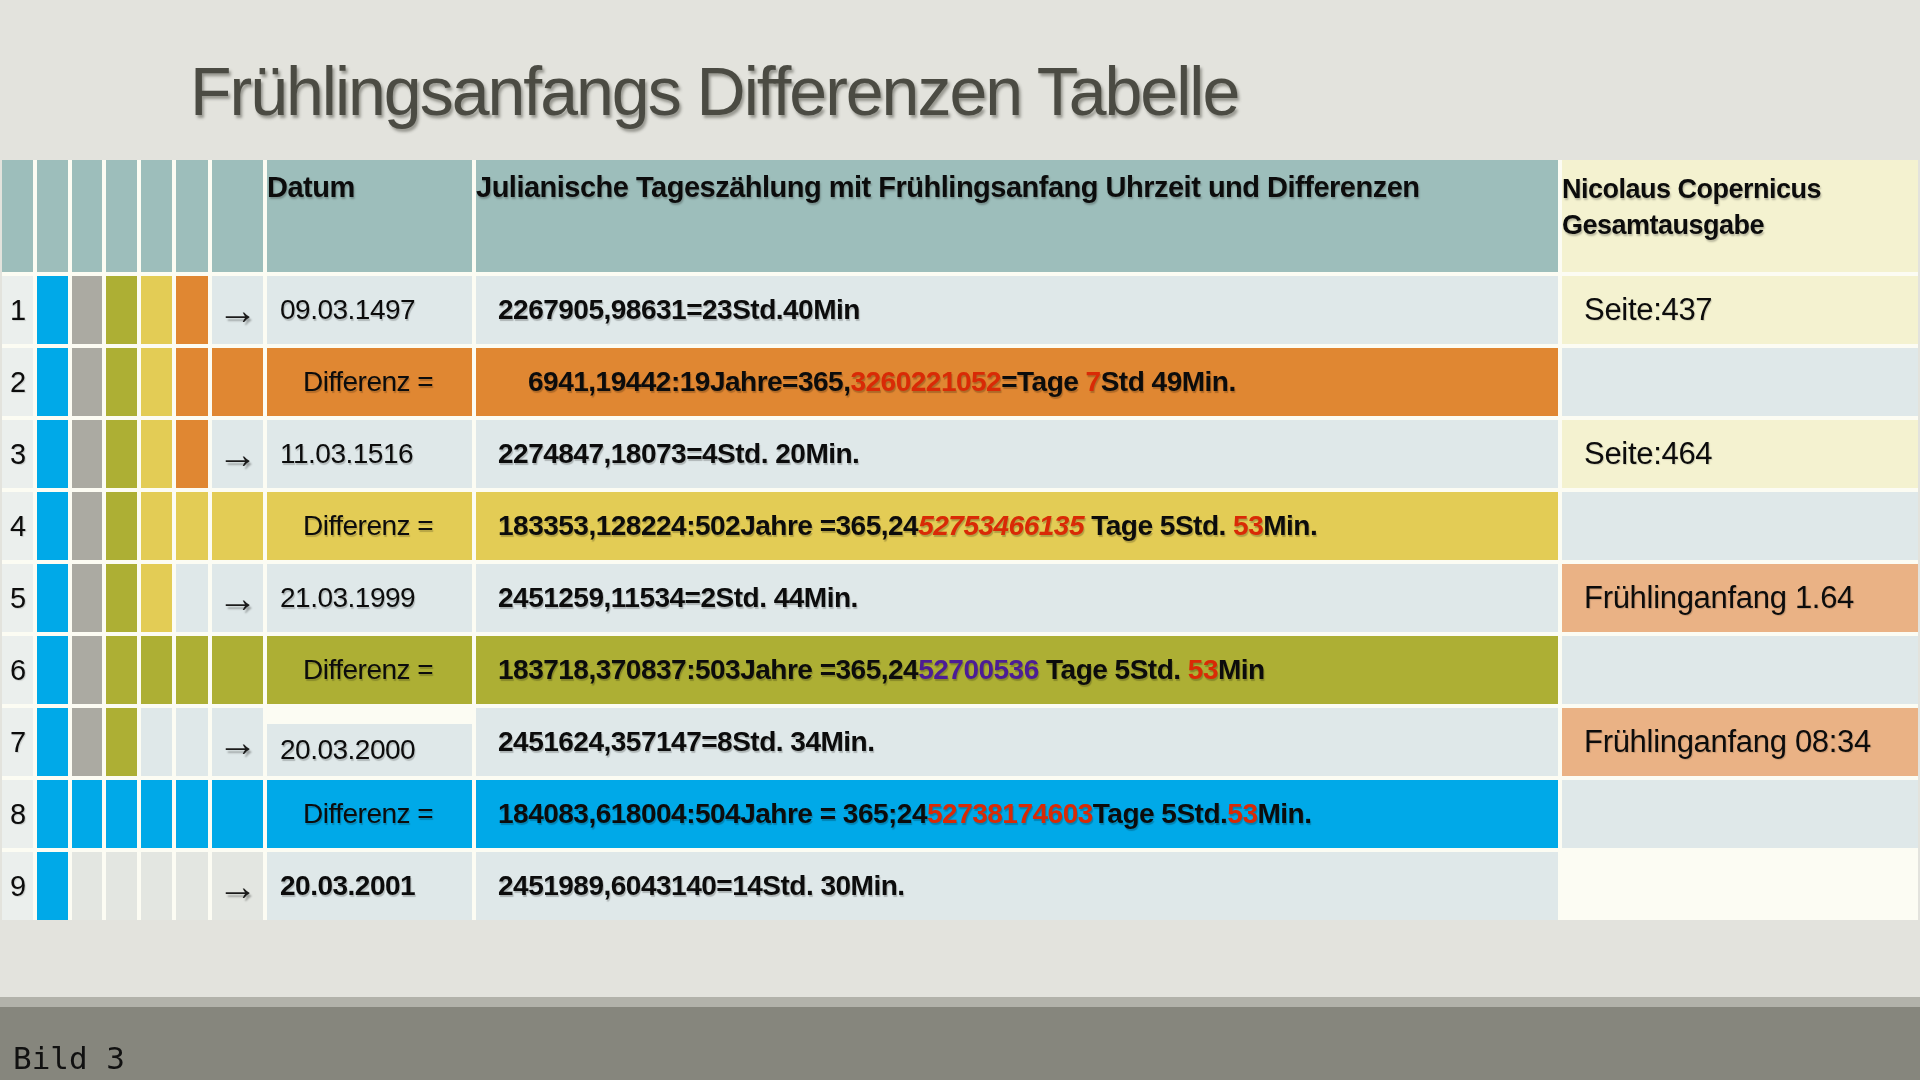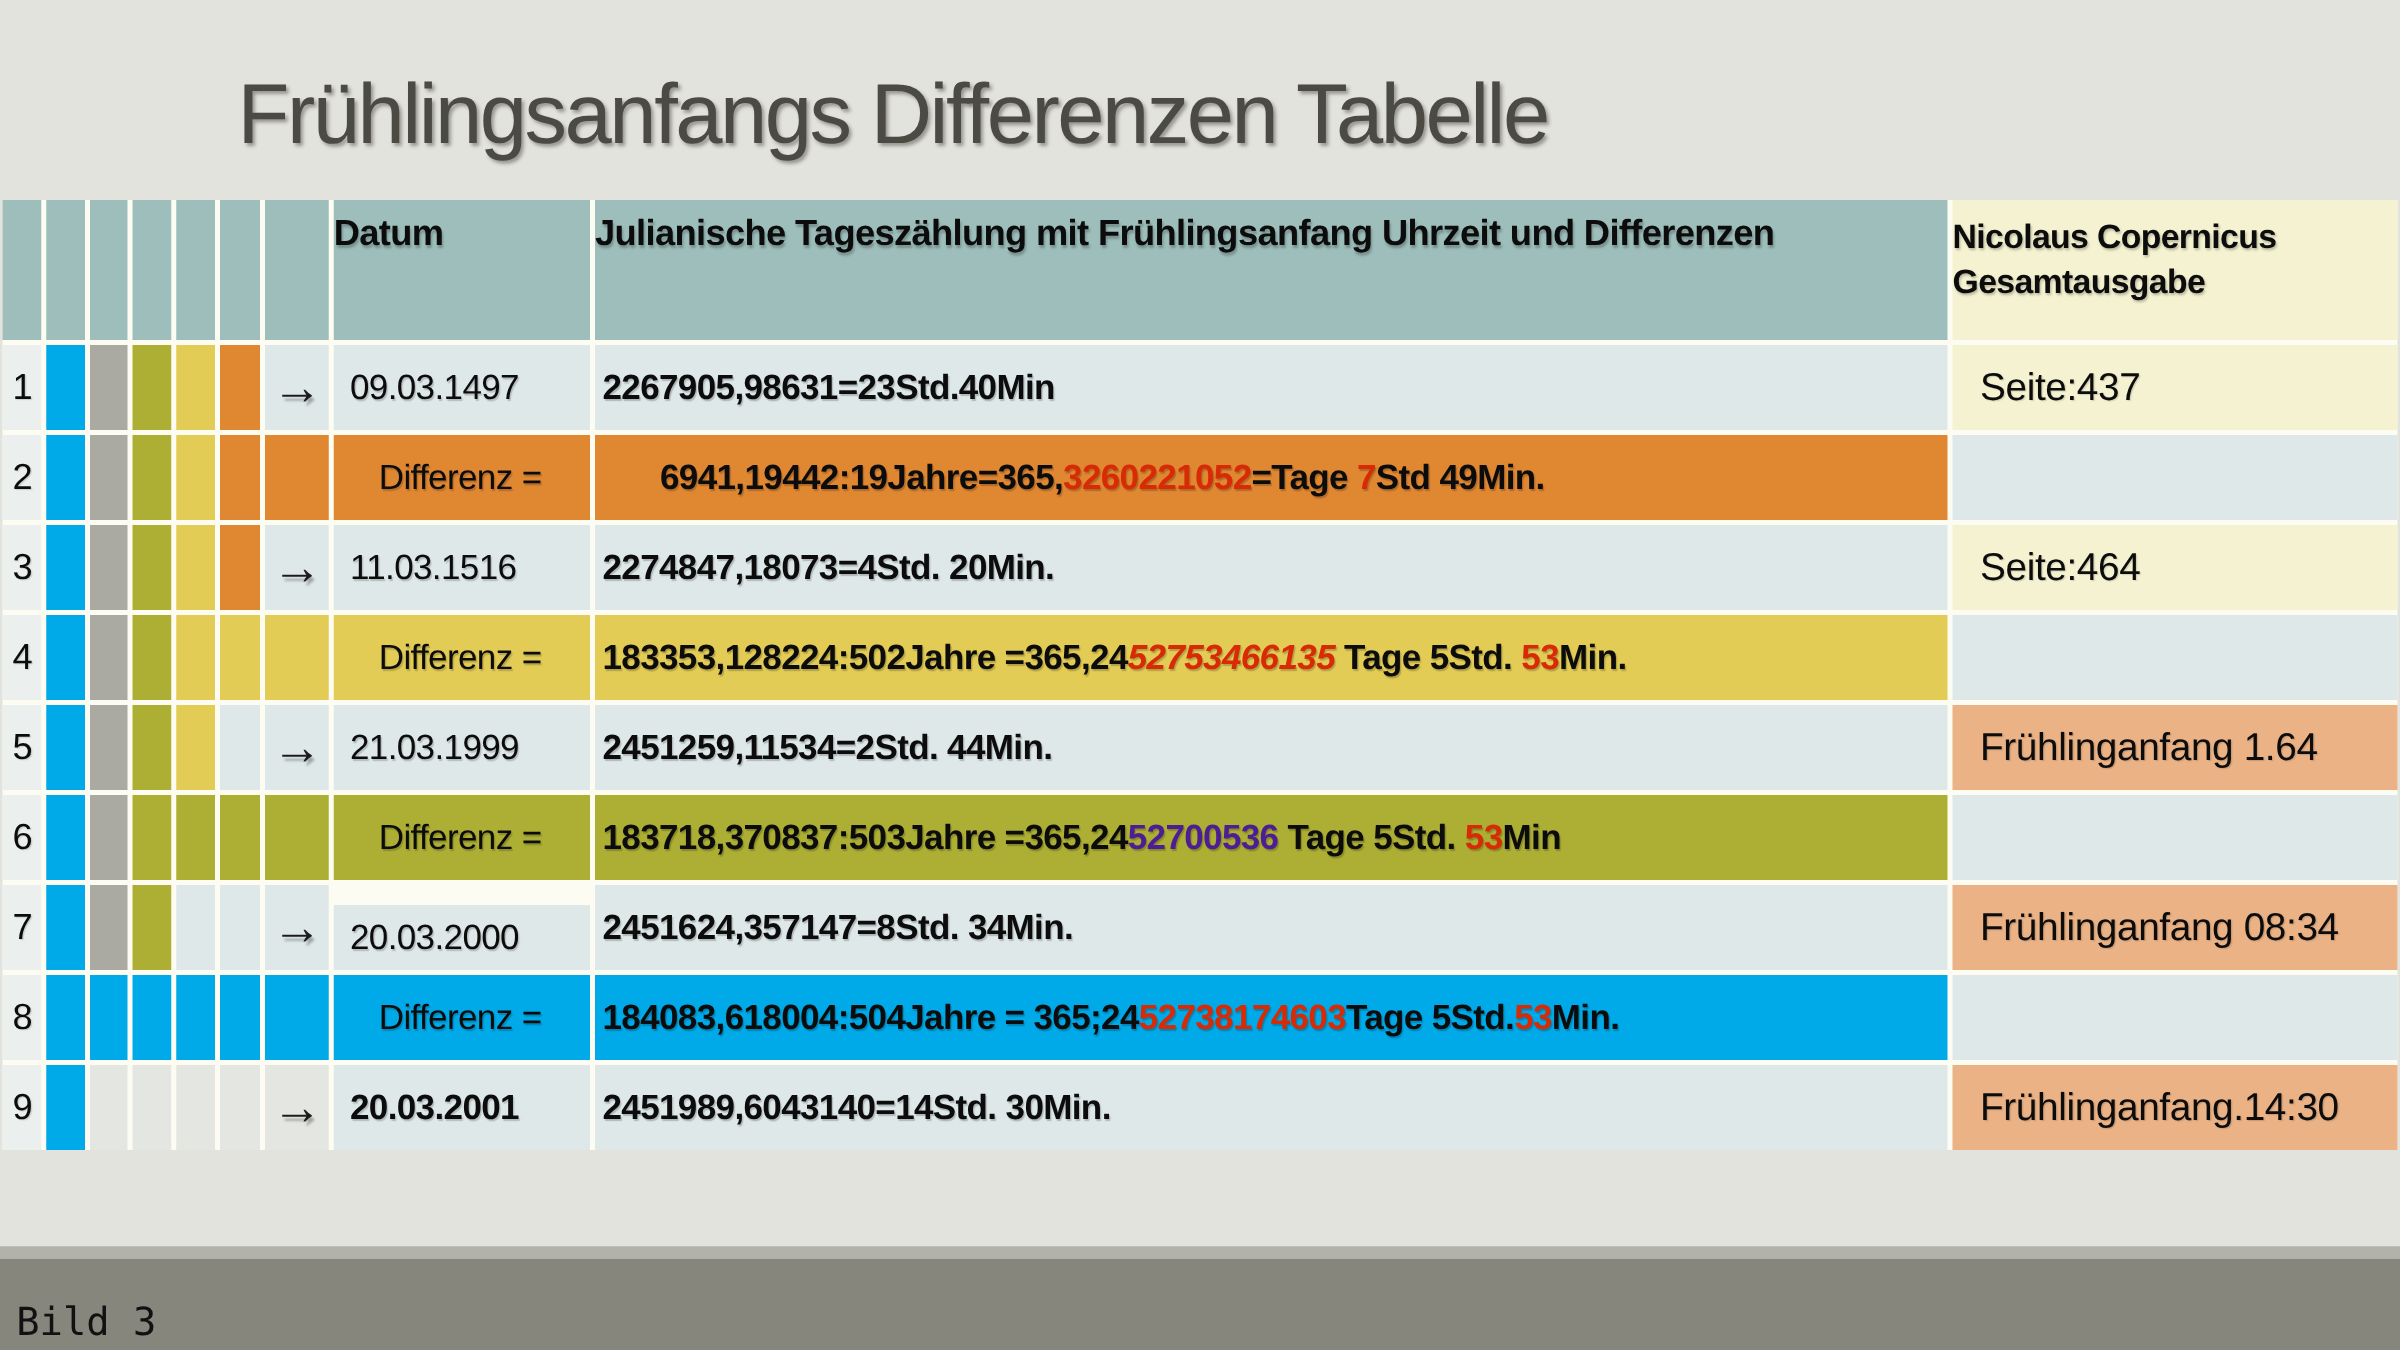--- a/index.html
+++ b/index.html
@@ -66,21 +66,21 @@
   .datumcell {
     font-size: 28px;
     padding-left: 13px;
     letter-spacing: -0.5px;
     text-shadow: 1px 2px 1px rgba(0,0,0,0.2);
     white-space: nowrap;
   }
   .juliancell {
     font-size: 28px;
     font-weight: bold;
-    padding-left: 6px;
+    padding-left: 22px;
     letter-spacing: -0.5px;
     text-shadow: 1px 2px 1px rgba(0,0,0,0.22);
     white-space: nowrap;
   }
   .juliancell span { white-space: pre; }
   .copcell {
     font-size: 31px;
     padding-left: 22px;
     letter-spacing: -0.3px;
     text-shadow: 1px 1px 1px rgba(0,0,0,0.15);
@@ -250,19 +250,18 @@
       <div class="cell stripe" style="background-color: rgb(227, 230, 225);"></div>
       <div class="cell stripe" style="background-color: rgb(227, 230, 225);"></div>
       <div class="cell stripe" style="background-color: rgb(227, 230, 225);"></div>
       <div class="cell arrowcell" style="background-color: rgb(227, 230, 225);">
         <span>→</span>
       </div>
       <div class="cell datumcell" style="background-color: rgb(223, 232, 233); font-weight: bold;">20.03.2001</div>
       <div class="cell juliancell" style="background-color: rgb(223, 232, 233);">
         <span>2451989,6043140=14Std. 30Min.</span>
       </div>
-      <div class="cell copcell" style="background-color: rgb(234, 178, 133);">Frühlinganfang.14:30</div>
     </div>
 
   <div class="band"></div>
   <div class="bottombar"></div>
   <div class="footer-label">Bild 3</div>
 </div>
 
 </body></html>

